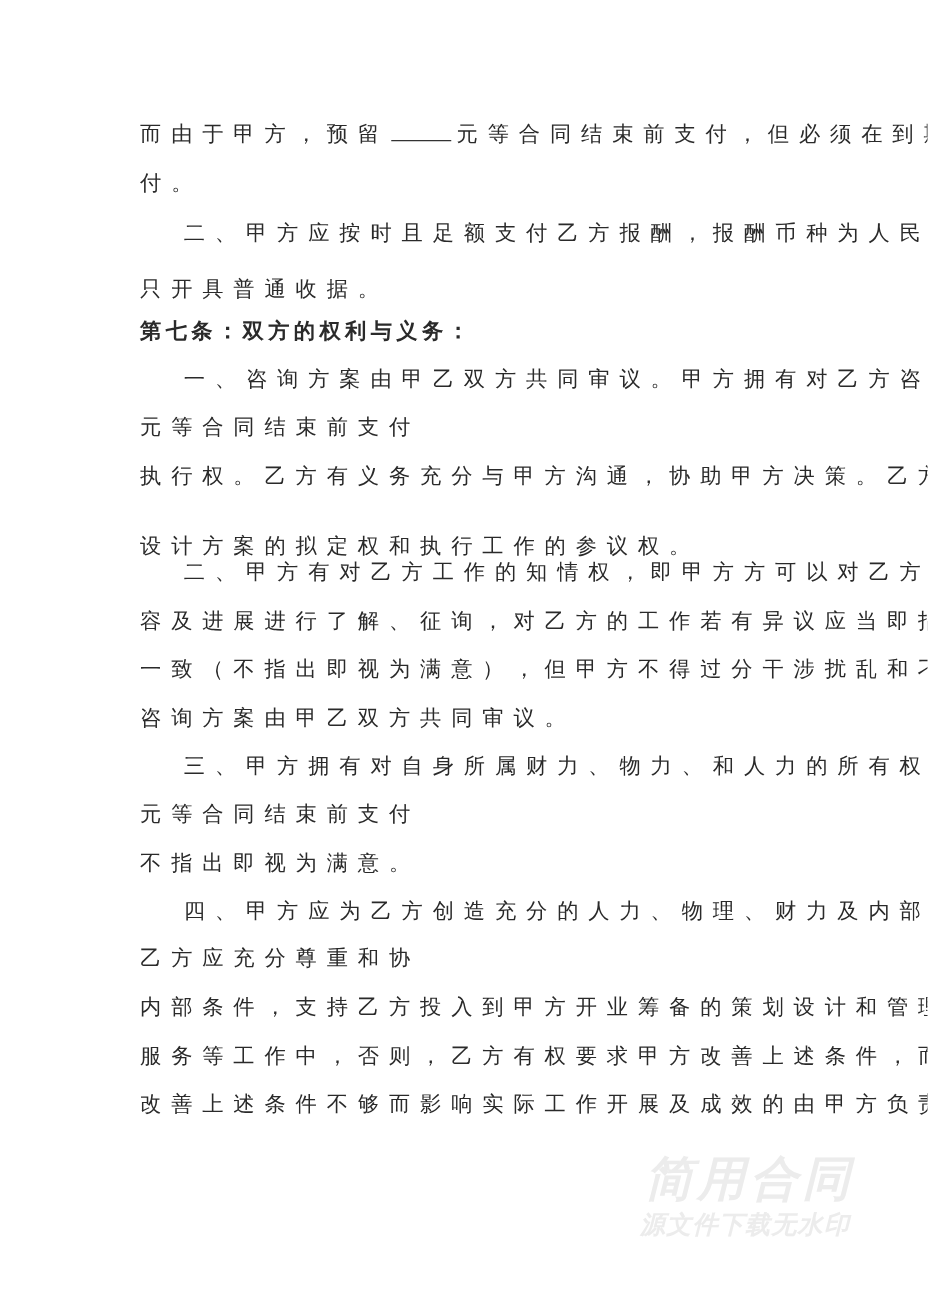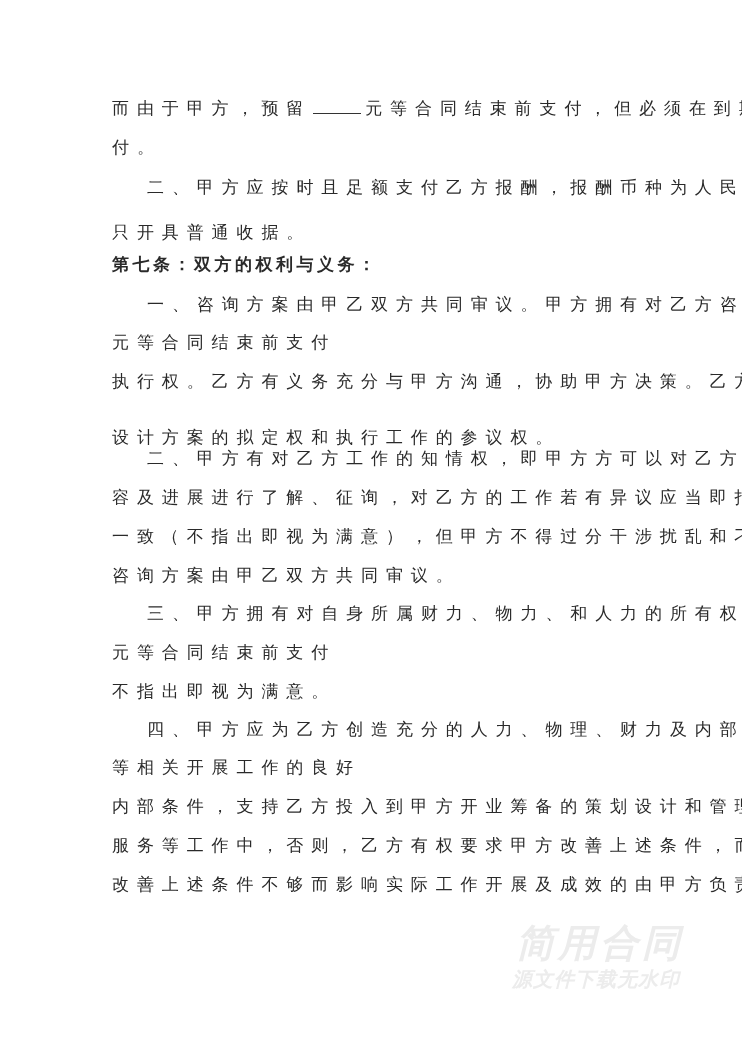--- a/index.html
+++ b/index.html
@@ -33,20 +33,20 @@
   <div class="line" style="top:273px">执行权。乙方有义务充分与甲方沟通，协助甲方决策。乙方具有策划</div>
   <div class="line" style="top:329px">设计方案的拟定权和执行工作的参议权。</div>
   <div class="line indent" style="top:350px">二、甲方有对乙方工作的知情权，即甲方方可以对乙方的工作内</div>
   <div class="line" style="top:389px">容及进展进行了解、征询，对乙方的工作若有异议应当即指出并协商</div>
   <div class="line" style="top:428px">一致（不指出即视为满意），但甲方不得过分干涉扰乱和刁难乙方的</div>
   <div class="line" style="top:467px">咨询方案由甲乙双方共同审议。</div>
   <div class="line indent" style="top:505px">三、甲方拥有对自身所属财力、物力、和人力的所有权和监管权，</div>
   <div class="line" style="top:544px">元等合同结束前支付</div>
   <div class="line" style="top:583px">不指出即视为满意。</div>
   <div class="line indent" style="top:621px">四、甲方应为乙方创造充分的人力、物理、财力及内部管理支持</div>
-  <div class="line" style="top:659px">等相关开展工作的良好</div>
+  <div class="line" style="top:659px">乙方应充分尊重和协</div>
   <div class="line" style="top:698px">内部条件，支持乙方投入到甲方开业筹备的策划设计和管理咨询跟踪</div>
   <div class="line" style="top:737px">服务等工作中，否则，乙方有权要求甲方改善上述条件，而由于甲方</div>
   <div class="line" style="top:776px">改善上述条件不够而影响实际工作开展及成效的由甲方负责。</div>
 </div>
 
 <div class="wm wm-big">简用合同</div>
 <div class="wm wm-small">源文件下载无水印</div>
 
 </body></html>

